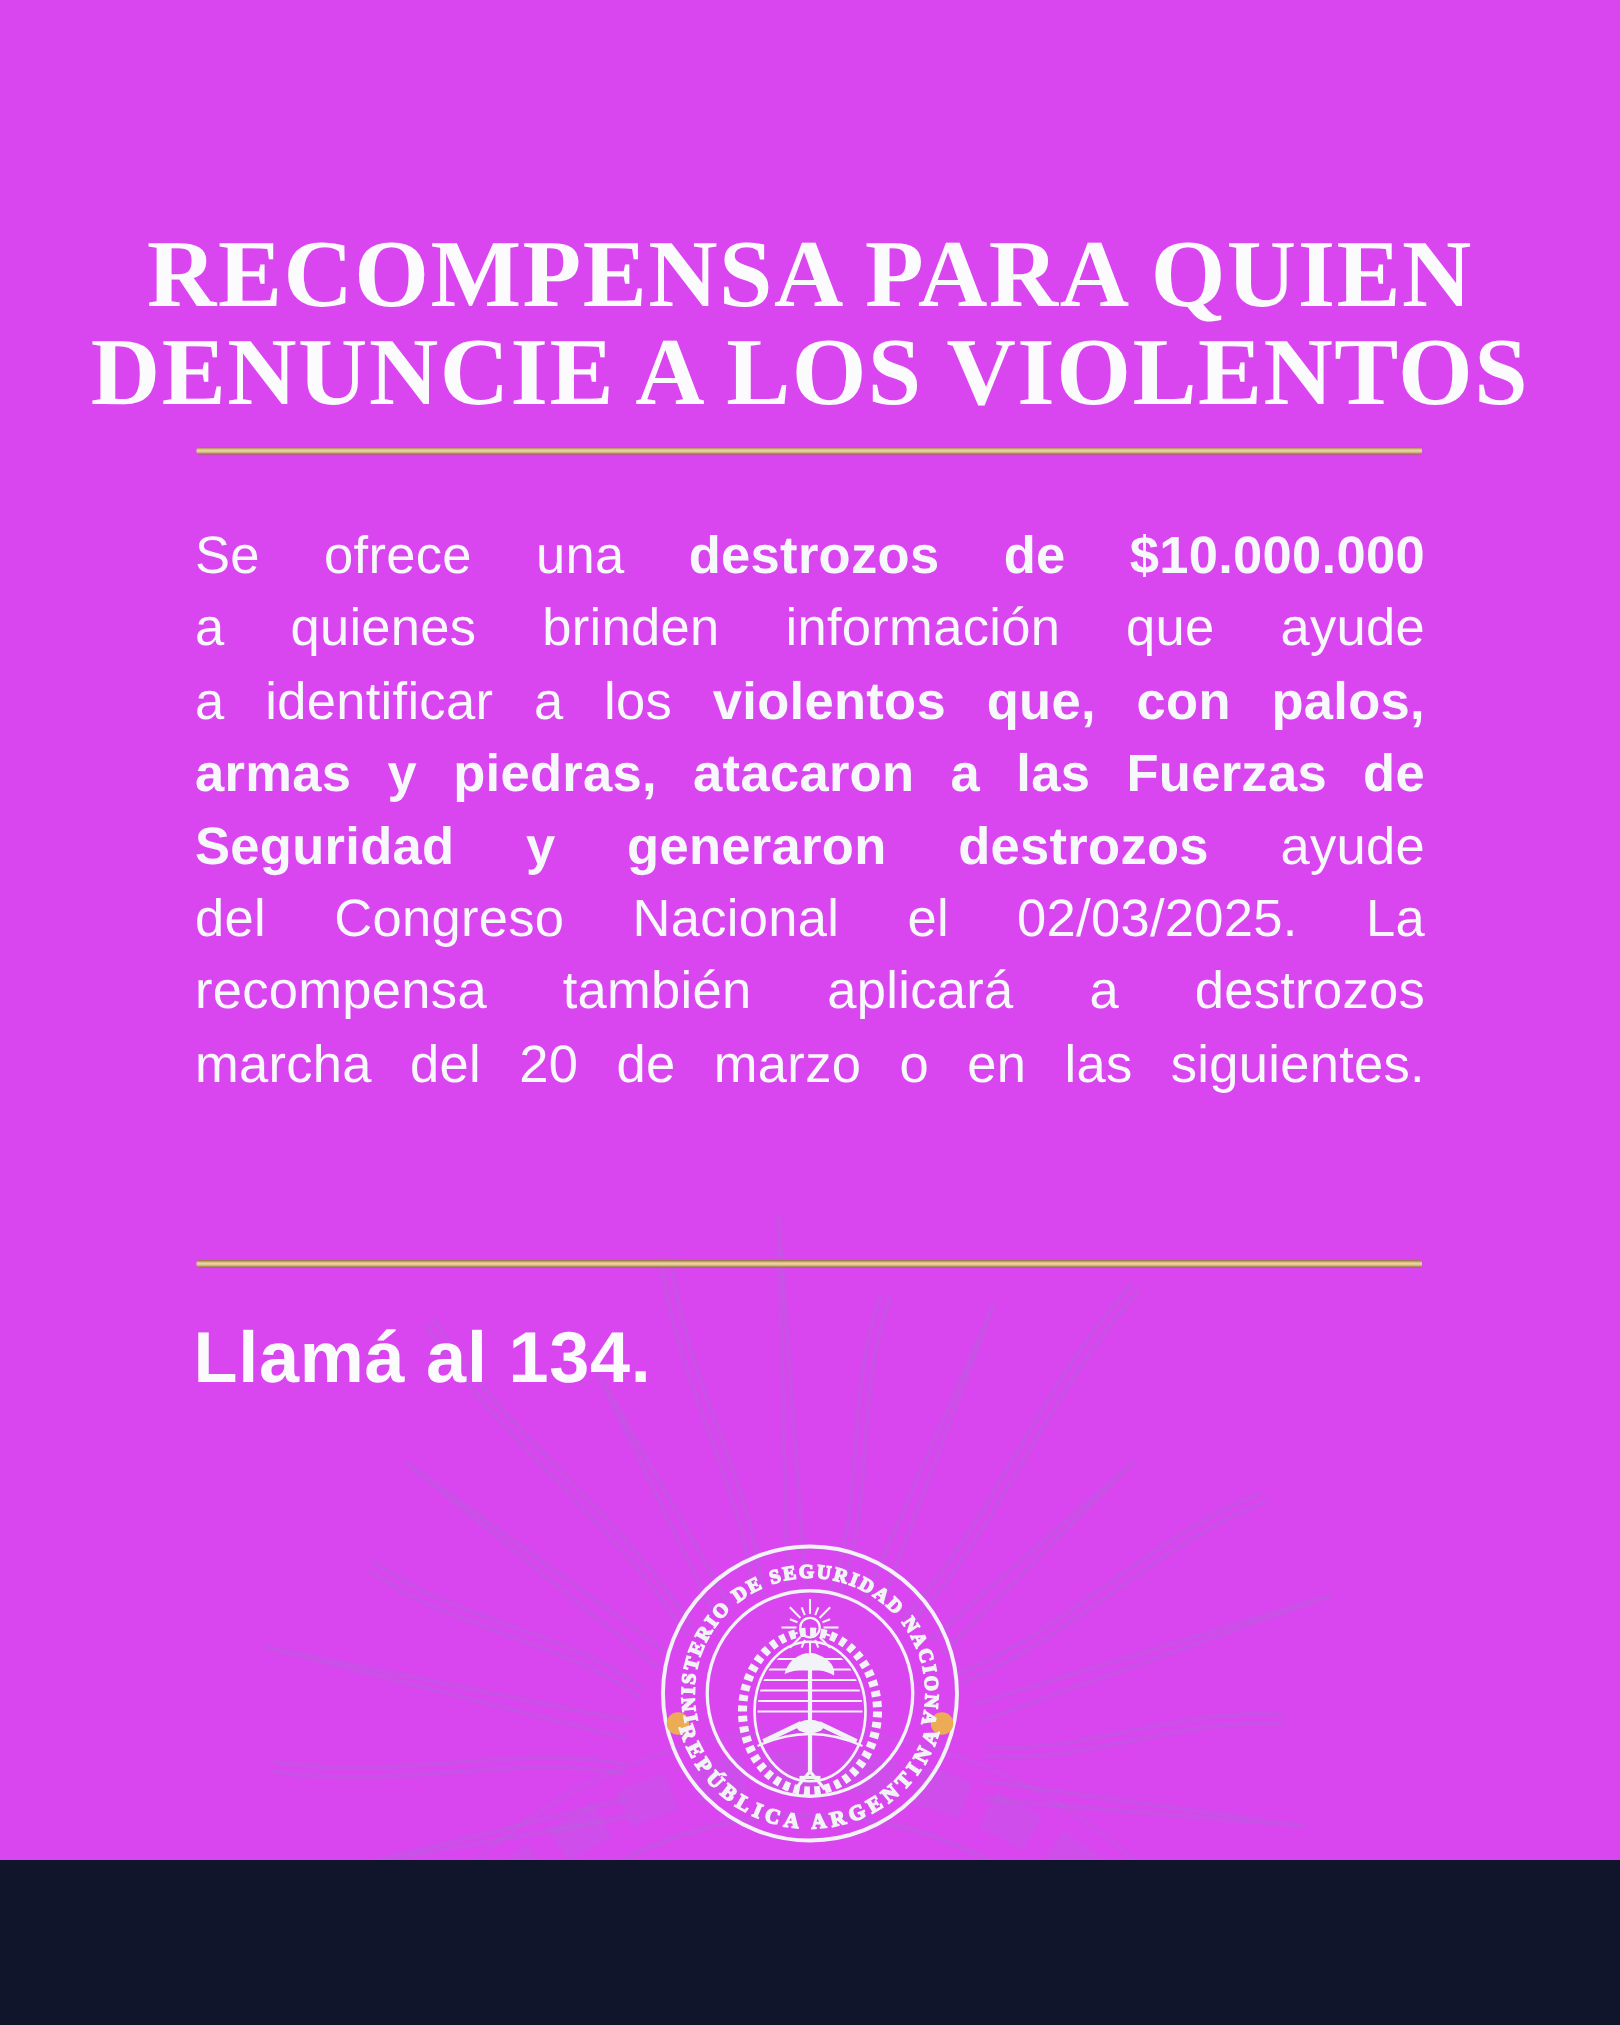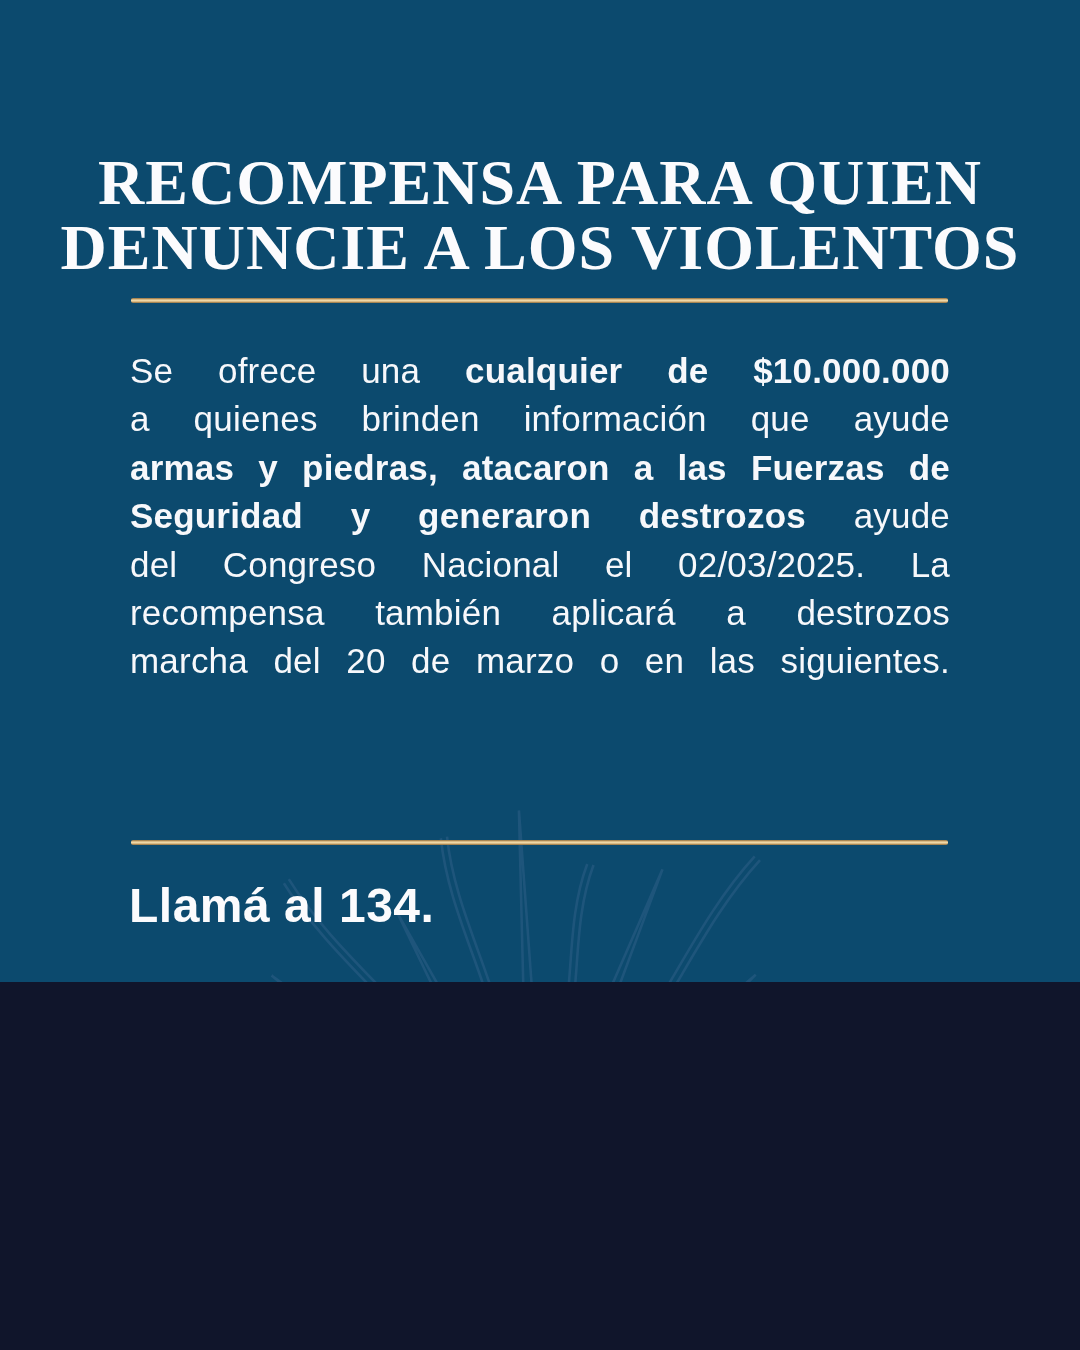--- a/index.html
+++ b/index.html
@@ -1,18 +1,18 @@
 <!DOCTYPE html>
 <html><head>
 <meta charset="utf-8">
 <style>
   html,body{margin:0;padding:0;background:#10152b;}
   .canvas{
-    position:relative;width:1080px;height:982px;overflow:hidden;
-    background:#0c4a6e;
+    position:relative;width:1080px;height:1240px;overflow:hidden;
+    background:#d946ef;
     font-family:"Liberation Sans",sans-serif;color:#FAFBFD;
   }
   svg.layer{position:absolute;left:0;top:0;width:1080px;height:1350px;}
   .page-title{
     position:absolute;top:150px;left:0;width:1080px;text-align:center;
     font-family:"Liberation Serif",serif;font-weight:700;
     font-size:64px;line-height:65px;letter-spacing:1px;color:#FBFBFD;
   }
   .divider{
     position:absolute;left:131px;width:817px;height:5px;border-radius:2px;
@@ -79,22 +79,23 @@
   </svg>
 
   <div class="page-title">
     <div>RECOMPENSA PARA QUIEN</div>
     <div>DENUNCIE A LOS VIOLENTOS</div>
   </div>
 
   <div class="divider" id="divider-top"></div>
 
   <div class="body-text">
-      <div class="body-line"><span>Se ofrece una </span><span class="b">cualquier de $10.000.000</span></div>
+      <div class="body-line"><span>Se ofrece una </span><span class="b">destrozos de $10.000.000</span></div>
       <div class="body-line"><span>a quienes brinden información que ayude</span></div>
+      <div class="body-line"><span>a identificar a los </span><span class="b">violentos que, con palos,</span></div>
       <div class="body-line"><span class="b">armas y piedras, atacaron a las Fuerzas de</span></div>
       <div class="body-line"><span class="b">Seguridad y generaron destrozos</span><span> ayude</span></div>
       <div class="body-line"><span>del Congreso Nacional el 02/03/2025. La</span></div>
       <div class="body-line"><span>recompensa también aplicará a destrozos</span></div>
       <div class="body-line"><span>marcha del 20 de marzo o en las siguientes.</span></div>
     </div>
 
   <div class="divider" id="divider-bottom"></div>
 
   <div class="cta">Llamá al 134.</div>

